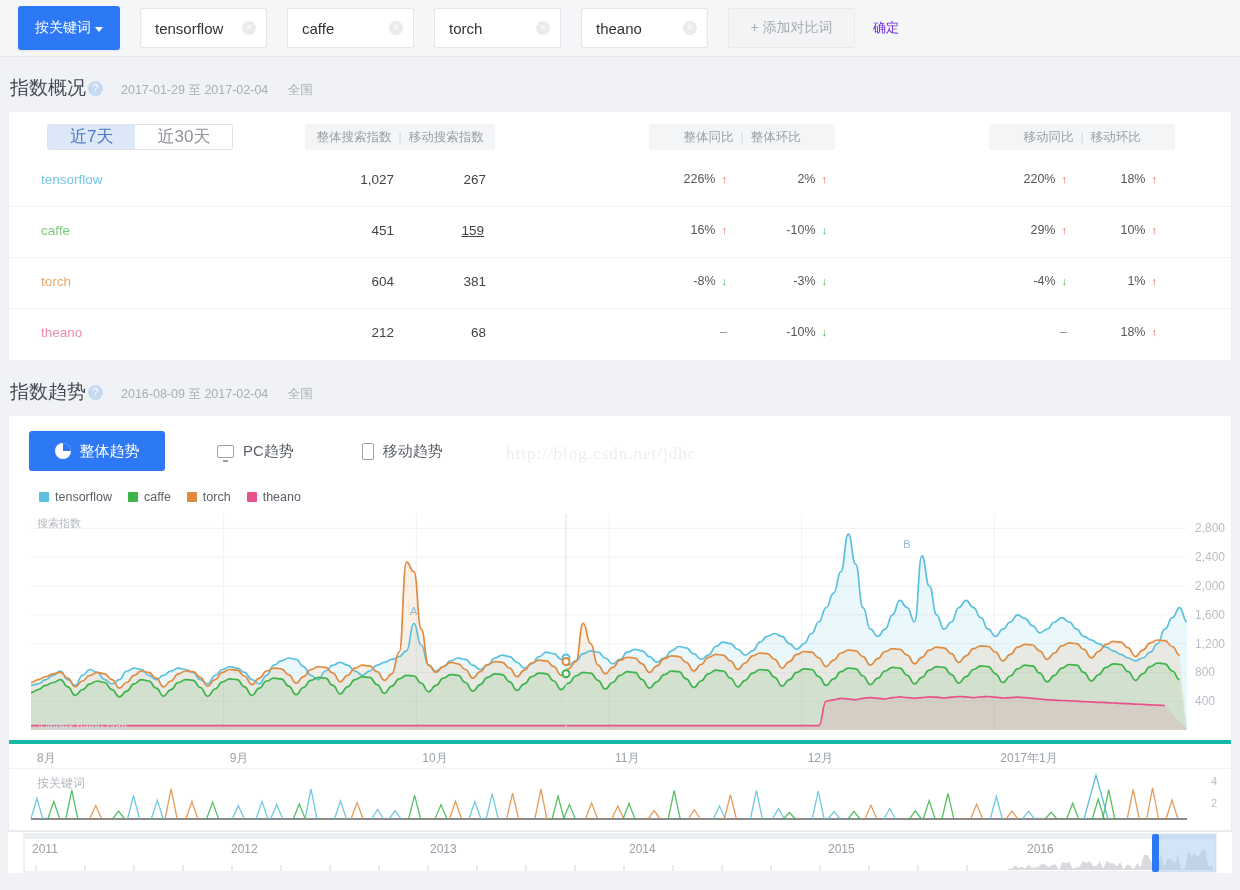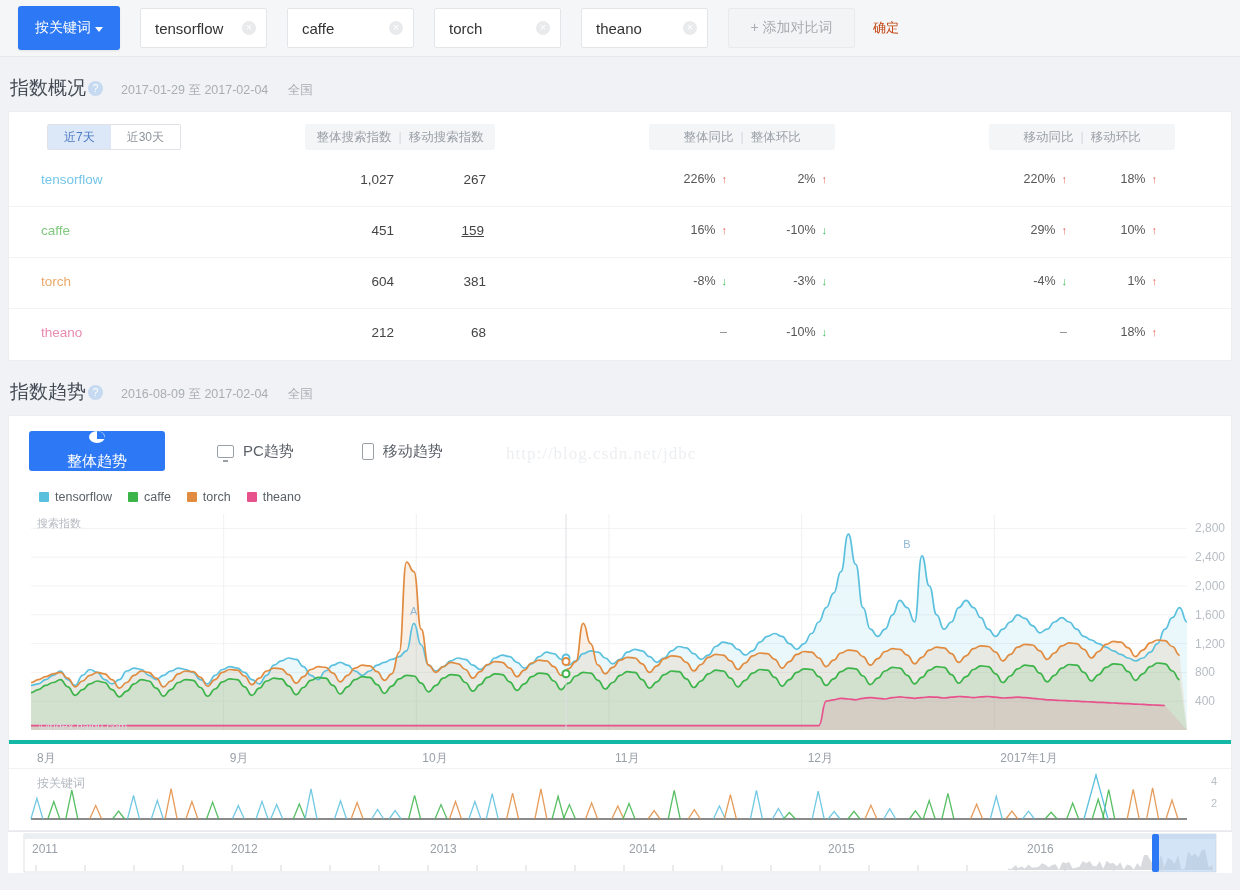--- a/index.html
+++ b/index.html
@@ -80,21 +80,21 @@
     margin-left: 20px;
     display: flex;
     align-items: center;
     justify-content: center;
     color: #a8abb0;
     font-size: 14px;
     cursor: pointer;
   }
   .confirm-btn {
     margin-left: 18px;
-    color: #c2410c;
+    color: #6d28d9;
     font-size: 13px;
     cursor: pointer;
   }
 
   
   .section-head {
     display: flex;
     align-items: baseline;
     padding: 18px 0 10px 10px;
     gap: 6px;
@@ -140,23 +140,23 @@
   }
   .seg {
     display: flex;
     border: 1px solid #dfe2e6;
     border-radius: 2px;
     overflow: hidden;
     height: 26px;
     margin-left: 18px;
   }
   .seg div {
-    padding: 0 16px;
+    padding: 0 22px;
     line-height: 24px;
-    font-size: 12px;
+    font-size: 17px;
     color: #8d939b;
     cursor: pointer;
     background: #fff;
   }
   .seg div.active { background: #dce8f8; color: #4a79c4; }
 
   .colhdr {
     position: absolute;
     background: #f4f5f7;
     color: #9aa0a8;
@@ -216,21 +216,21 @@
     display: flex;
     align-items: center;
     gap: 9px;
     font-size: 15px;
     color: #5c6169;
     cursor: pointer;
     padding: 0 16px;
     height: 40px;
     border-radius: 3px;
   }
-  .ttab.active { background: #2d78f4; color: #fff; min-width: 136px; justify-content: center; flex-direction: column; }
+  .ttab.active { background: #2d78f4; color: #fff; min-width: 136px; justify-content: center; }
   .pie-ic { width:16px;height:16px;border-radius:50%;background:#fff;position:relative; }
   .pie-ic:after{content:"";position:absolute;left:8px;top:0;width:8px;height:8px;background:#2d78f4;border-top-right-radius:8px;}
   .mon-ic { width:17px;height:13px;border:1.6px solid #9aa0a8;border-radius:2px;position:relative; }
   .mon-ic:after{content:"";position:absolute;left:5px;top:14px;width:5px;height:2px;background:#9aa0a8;}
   .mob-ic { width:12px;height:17px;border:1.6px solid #9aa0a8;border-radius:2px; }
 
   .watermark-top {
     position: absolute;
     left: 506px; top: 444px;
     color: #eceef1;

